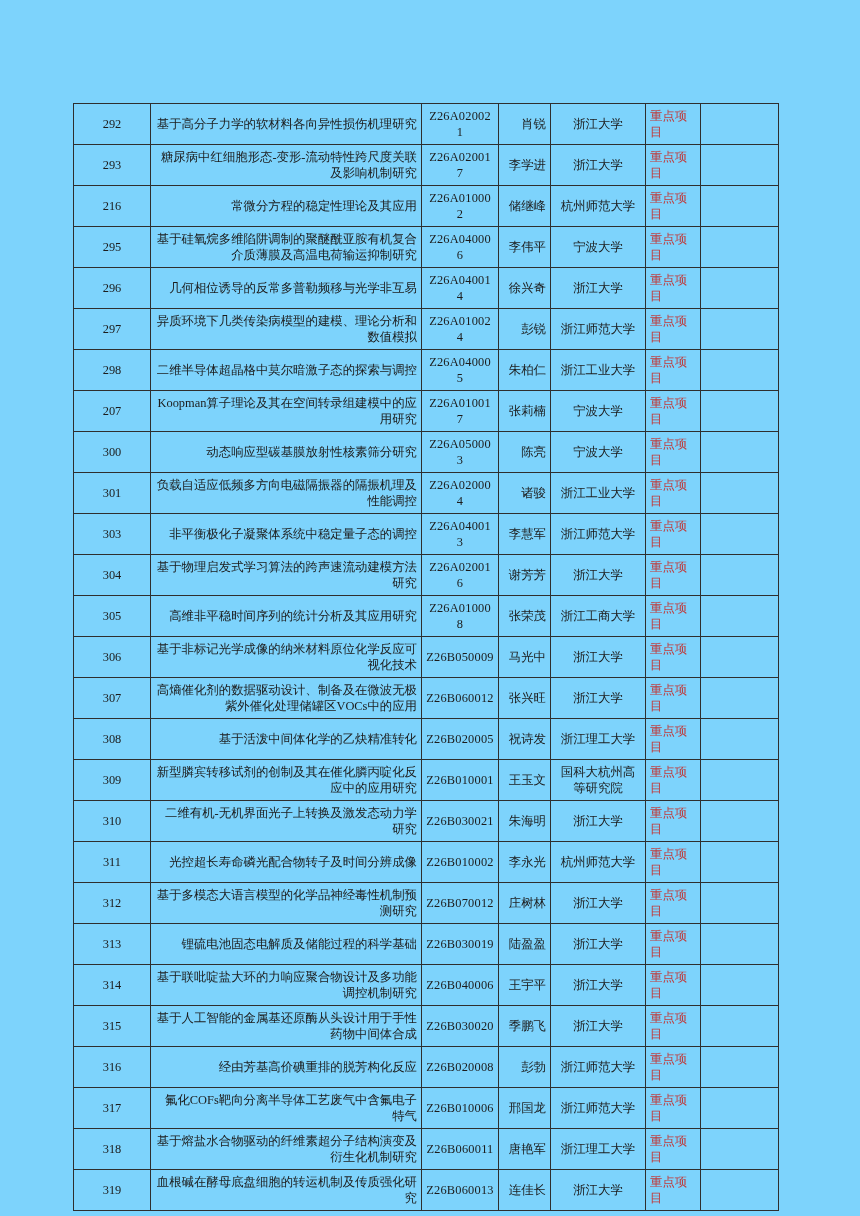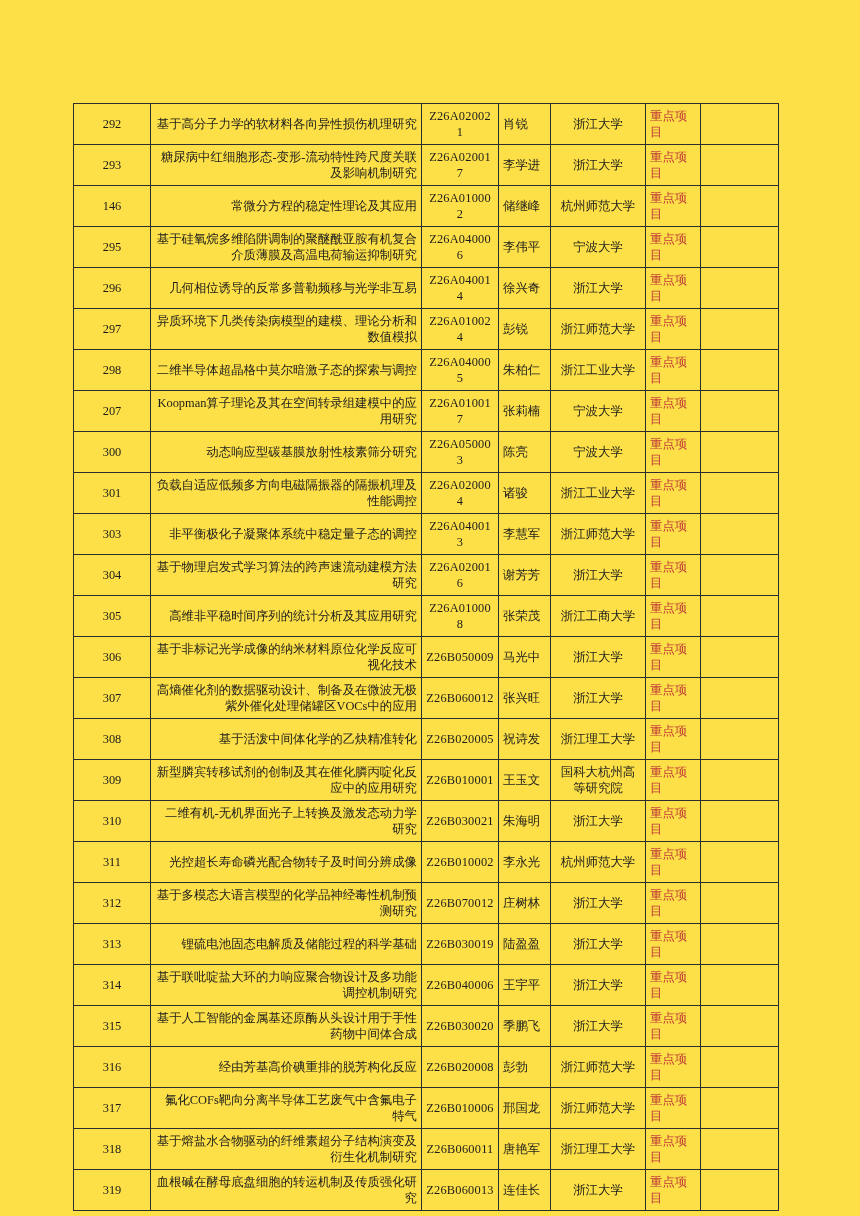--- a/index.html
+++ b/index.html
@@ -4,21 +4,21 @@
 <style>
   html,body{margin:0;padding:0;}
   body{
     width:860px;height:1216px;
     background:#ffffff;
     font-family:"Liberation Serif","DejaVu Serif",serif;
     position:relative;
     overflow:hidden;
   }
   .page{
-    position:absolute;left:0;top:0;width:860px;height:1216px;background:#fde047;
+    position:absolute;left:0;top:0;width:860px;height:1216px;background:#7dd3fc;
   }
   table.project-table{
     position:absolute;
     left:73px;top:103px;
     width:705px;
     border-collapse:collapse;
     table-layout:fixed;
   }
   table.project-table td{
     border:1.5px solid #2e2e2e;
@@ -33,21 +33,21 @@
   col.c-no{width:77px;}
   col.c-title{width:271px;}
   col.c-code{width:77px;}
   col.c-name{width:52px;}
   col.c-org{width:95px;}
   col.c-type{width:55px;}
   col.c-empty{width:78px;}
   td.col-no{text-align:center;font-size:12px;color:#2a2a2a;}
   td.col-title{text-align:right;padding-left:4px;}
   td.col-code{text-align:center;padding-left:3px;letter-spacing:0.2px;}
-  td.col-name{text-align:left;padding-left:2px;padding-right:2px;}
+  td.col-name{text-align:right;padding-left:2px;padding-right:2px;}
   td.col-org{text-align:center;padding-left:3px;padding-right:2px;}
   td.col-type{text-align:left;font-size:12px;padding-left:1px;padding-right:1px;}
   td.col-empty{}
 </style>
 </head>
 <body>
 
 <div class="page">
   <table class="project-table">
     <colgroup>
@@ -72,21 +72,21 @@
         <tr>
           <td class="col-no">293</td>
           <td class="col-title">糖尿病中红细胞形态-变形-流动特性跨尺度关联及影响机制研究</td>
           <td class="col-code">Z26A020017</td>
           <td class="col-name">李学进</td>
           <td class="col-org">浙江大学</td>
           <td class="col-type" style="color: rgb(192, 58, 58);">重点项目</td>
           <td class="col-empty"></td>
         </tr>
         <tr>
-          <td class="col-no">146</td>
+          <td class="col-no">216</td>
           <td class="col-title">常微分方程的稳定性理论及其应用</td>
           <td class="col-code">Z26A010002</td>
           <td class="col-name">储继峰</td>
           <td class="col-org">杭州师范大学</td>
           <td class="col-type" style="color: rgb(192, 58, 58);">重点项目</td>
           <td class="col-empty"></td>
         </tr>
         <tr>
           <td class="col-no">295</td>
           <td class="col-title">基于硅氧烷多维陷阱调制的聚醚酰亚胺有机复合介质薄膜及高温电荷输运抑制研究</td>

